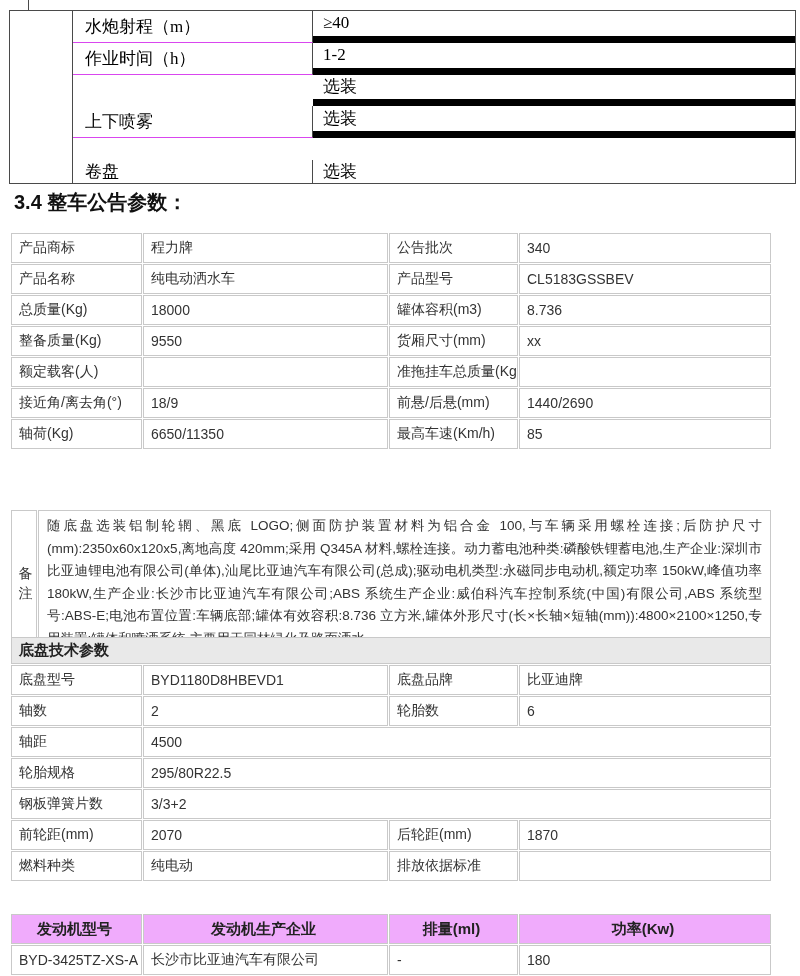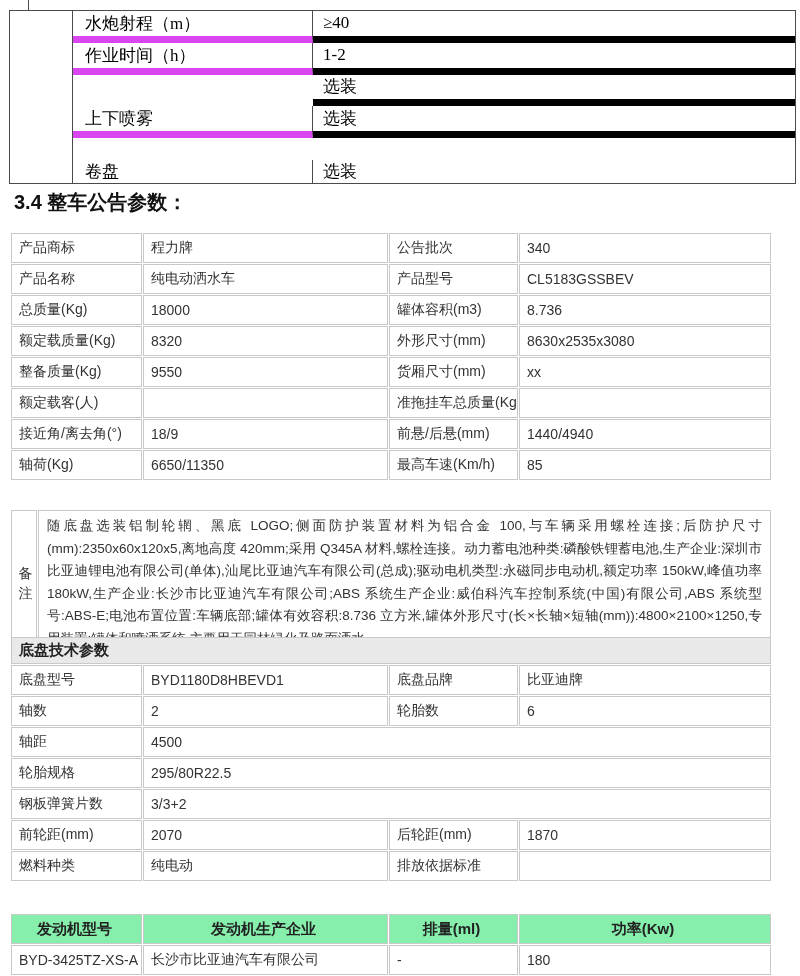--- a/index.html
+++ b/index.html
@@ -9,21 +9,21 @@
   }
   
   #top-stub{position:absolute;left:28px;top:0;width:1px;height:11px;background:#4a4a4a;}
   #top-table{
     position:absolute;left:9px;top:10px;width:785px;height:172px;
     display:grid;grid-template-columns:63px 240px auto;grid-template-rows:repeat(5,1fr);
     border:1px solid #4a4a4a;
     font-family:"Liberation Serif","DejaVu Serif",serif;font-size:17px;color:#000;
   }
   .tt-left{grid-row:1/6;grid-column:1;border-right:1px solid #4a4a4a;}
-  .tt-label{grid-column:2;border-right:1px solid #4a4a4a;border-bottom:7px solid #d946ef;
+  .tt-label{grid-column:2;border-right:1px solid #4a4a4a;border-bottom:1px solid #d946ef;
     display:flex;align-items:center;padding-left:12px;}
   .tt-value{grid-column:3;border-bottom:7px solid #000000;
     display:flex;align-items:center;padding-left:10px;}
   .tt-last{border-bottom:none;margin-top:22px;}
   
   #heading{position:absolute;left:14px;top:189px;font-size:20px;font-weight:bold;color:#111;}
   
   table.doc{border-collapse:separate;border-spacing:1px;position:absolute;left:10px;
     table-layout:fixed;width:762px;}
   table.doc td{
@@ -35,21 +35,21 @@
   #tableA{top:232px;}
   #tableRemark{top:509px;}
   #tableRemark td{white-space:normal;}
   #tableRemark td.rl{padding:6px;}
   #tableRemark .rl-inner{width:15px;margin:0 auto;word-break:break-all;line-height:20px;
     text-align:center;font-size:14px;color:#333;}
   #tableRemark td.rtext{font-size:13.5px;line-height:22.5px;padding:4px 8px;height:118px;
     vertical-align:middle;text-align:justify;}
   #tableB{top:636px;}
   #tableC{top:913px;}
-  #tableC tr.hdr td{background:#86efac;font-weight:bold;font-size:15px;text-align:center;
+  #tableC tr.hdr td{background:#f0abfc;font-weight:bold;font-size:15px;text-align:center;
     padding-left:0;color:#222;}
 </style>
 </head>
 <body>
 
 <div id="top-stub"></div>
 
 <div id="top-table">
   <div class="tt-left"></div>
 
@@ -86,42 +86,36 @@
     <td>产品型号</td>
     <td>CL5183GSSBEV</td>
   </tr>
   <tr>
     <td>总质量(Kg)</td>
     <td>18000</td>
     <td>罐体容积(m3)</td>
     <td>8.736</td>
   </tr>
   <tr>
-    <td>额定载质量(Kg)</td>
-    <td>8320</td>
-    <td>外形尺寸(mm)</td>
-    <td>8630x2535x3080</td>
-  </tr>
-  <tr>
     <td>整备质量(Kg)</td>
     <td>9550</td>
     <td>货厢尺寸(mm)</td>
     <td>xx</td>
   </tr>
   <tr>
     <td>额定载客(人)</td>
     <td></td>
     <td>准拖挂车总质量(Kg)</td>
     <td></td>
   </tr>
   <tr>
     <td>接近角/离去角(°)</td>
     <td>18/9</td>
     <td>前悬/后悬(mm)</td>
-    <td>1440/4940</td>
+    <td>1440/2690</td>
   </tr>
   <tr>
     <td>轴荷(Kg)</td>
     <td>6650/11350</td>
     <td>最高车速(Km/h)</td>
     <td>85</td>
   </tr>
 </tbody>
   </table>
 

